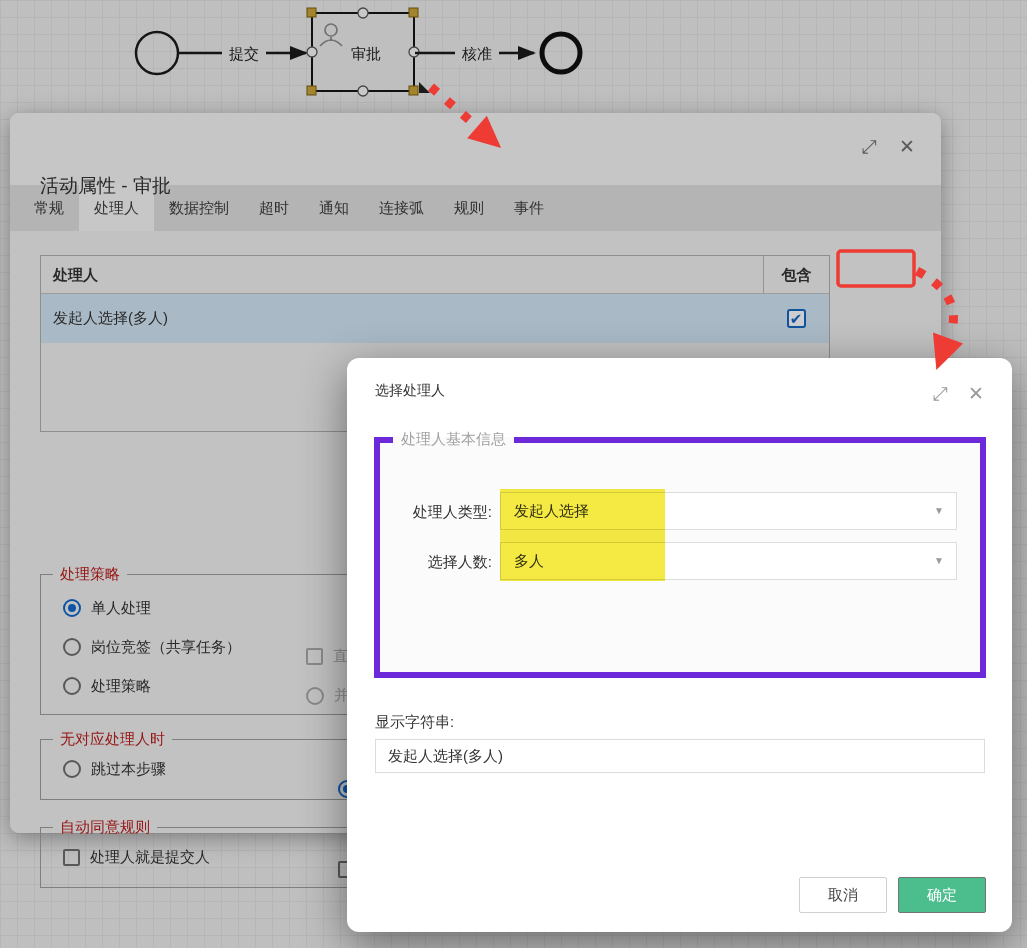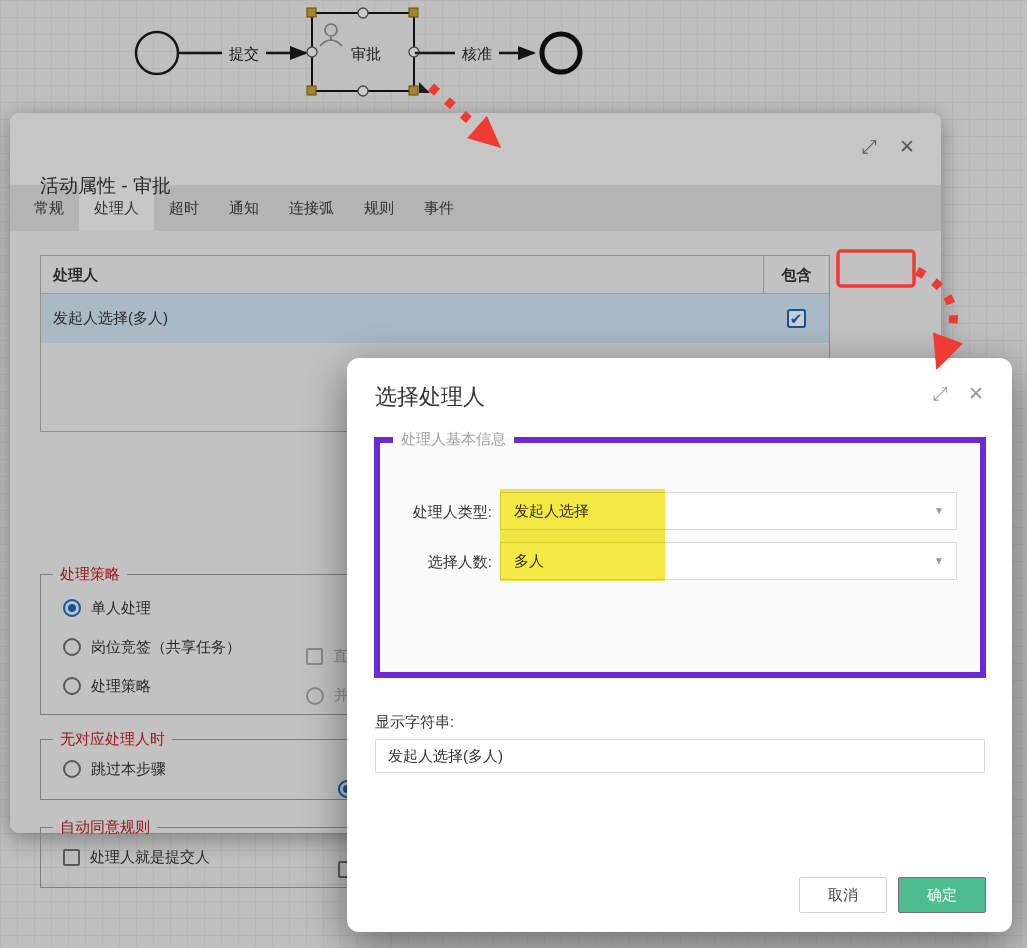--- a/index.html
+++ b/index.html
@@ -71,21 +71,21 @@
   .checkbox.disabled { border-color:#a8a8a8; }
   .sec-opt { position:absolute; display:flex; align-items:center; }
   .sec1 { left:265px; top:63px; }
   .sec2 { left:265px; top:102px; }
   .stub1 { left:297px; top:31px; }
   .stub2 { left:297px; top:24px; }
 
   
   .modal { position:absolute; left:347px; top:358px; width:665px; height:574px; background:#fff;
     border-radius:12px; box-shadow:0 12px 45px rgba(0,0,0,0.45); z-index:20; }
-  .m-title { position:absolute; left:28px; top:24px; font-size:22px; color:#333; }
+  .m-title { position:absolute; left:28px; top:24px; font-size:14px; color:#333; }
   .m-winicons { position:absolute; right:24px; top:24px; display:flex; gap:12px; color:#9a9a9a; }
   fieldset.m-group { position:absolute; left:27px; top:72px; width:612px; height:248px;
     border:6px solid #6d28d9; background:#fbfbfb; }
   fieldset.m-group legend { margin-left:13px; padding:0 8px; font-size:15px; color:#a2a2a2; }
   .f-label { position:absolute; width:118px; text-align:right; font-size:15px; color:#333; left:27px; }
   .fl-1 { top:145px; } .fl-2 { top:195px; }
   .dropdown { position:absolute; left:153px; width:457px; height:38px; background:#fff;
     border:1px solid #dcdcdc; font-size:15px; color:#333; line-height:36px; padding-left:13px; cursor:pointer; }
   .dd-1 { top:134px; } .dd-2 { top:184px; }
   .dd-caret { position:absolute; right:12px; top:0; font-size:10px; color:#999; }
@@ -149,20 +149,21 @@
   <div class="pd-titlebar">
     <div class="pd-title">活动属性 - 审批</div>
     <div class="pd-winicons">
       <span class="winicon">⤢</span>
       <span class="winicon">✕</span>
     </div>
   </div>
   <div class="pd-tabstrip">
     <div class="pd-tab">常规</div>
     <div class="pd-tab active">处理人</div>
+    <div class="pd-tab">数据控制</div>
     <div class="pd-tab">超时</div>
     <div class="pd-tab">通知</div>
     <div class="pd-tab">连接弧</div>
     <div class="pd-tab">规则</div>
     <div class="pd-tab">事件</div>
   </div>
   <div class="pd-body">
     <div class="pd-table">
       <div class="pd-thead">
         <div class="th-handler">处理人</div>

